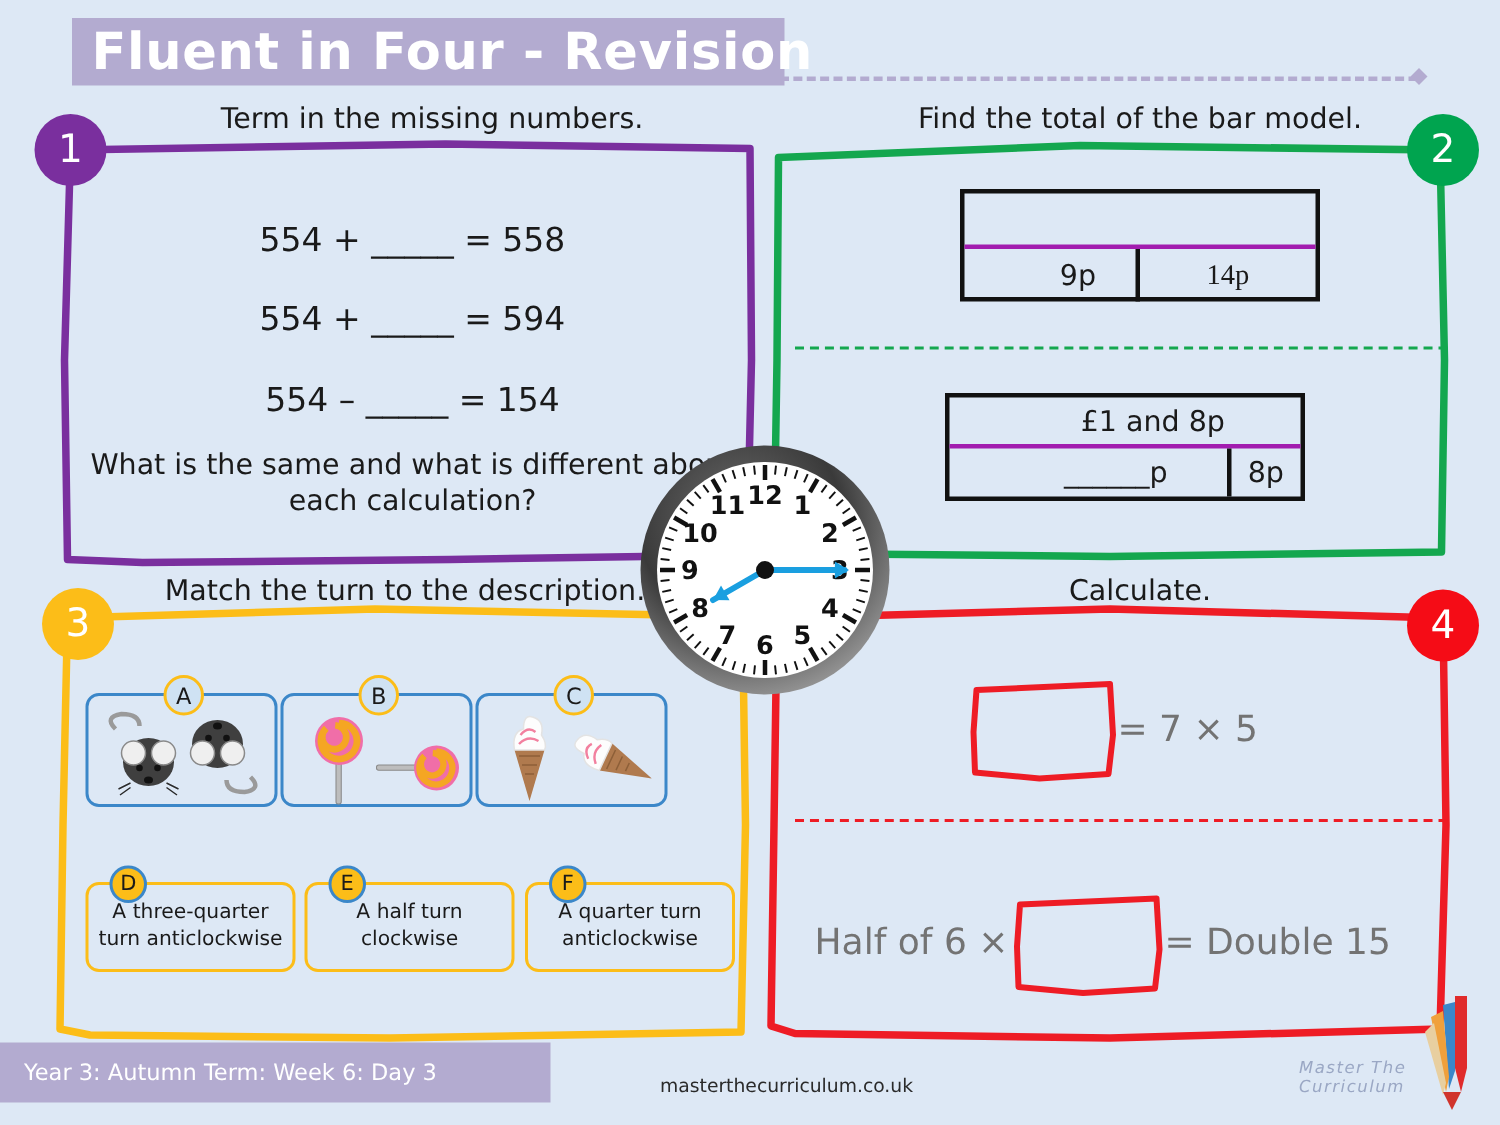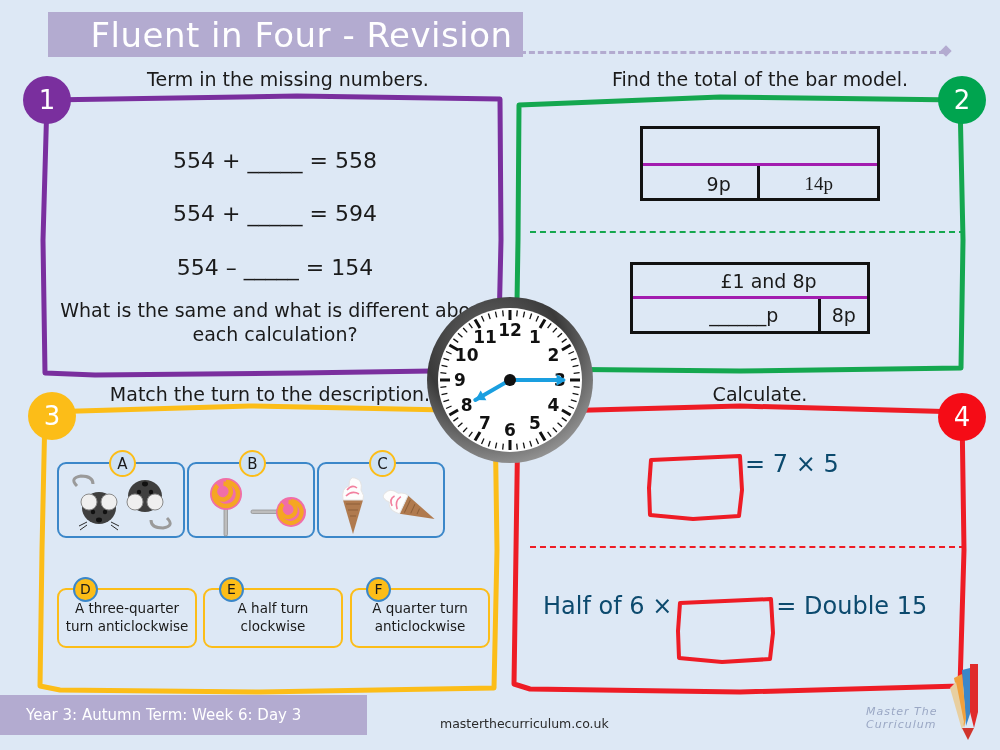--- a/index.html
+++ b/index.html
@@ -20,21 +20,21 @@
   .title-banner {
     position: absolute; left: 48px; top: 12px;
     width: 475px; height: 45px;
     background: #b3abd0;
     display: flex; align-items: center; justify-content: center;
   }
   .title-text {
     color: #ffffff;
     font-size: 34px;
     font-family: "DejaVu Sans", sans-serif;
-    font-weight: 400;
+    font-weight: 700;
     letter-spacing: 0.5px;
     white-space: nowrap;
     margin-left: 32px;
   }
   .title-dash {
     position: absolute; left: 520px; top: 51px;
     width: 425px; height: 0;
     border-top: 3px dashed #b3abd0;
   }
   .title-dot {
@@ -187,37 +187,37 @@
     background: #fcbd18;
     border: 2px solid #3b87c9;
     display: flex; align-items: center; justify-content: center;
     font-size: 14px; color: #1a1a1a;
     top: -13px; left: 14px;
   }
 
   
   .calc-line {
     position: absolute;
-    display: flex; 
-    font-size: 24px; color: #0c4a6e;
+    display: flex; align-items: center;
+    font-size: 24px; color: #737373;
   }
   #calc1 { left: 645px; top: 450px; }
   #calc2 { left: 543px; top: 592px; }
   .redbox { display: inline-block; }
   .calc-txt { white-space: nowrap; }
 
   
   .footer-band {
     position: absolute; left: 0; top: 695px;
     width: 367px; height: 40px;
     background: #b3abd0;
     display: flex; align-items: center;
   }
   .footer-band span {
-    color: #ffffff; font-size: 15px; padding-left: 26px;
+    color: #ffffff; font-size: 15px; padding-left: 16px;
     white-space: nowrap;
   }
   .footer-url {
     position: absolute; left: 440px; top: 716px;
     font-size: 12.5px; color: #2a2a2a;
   }
   .logo-text {
     position: absolute; left: 866px; top: 705px;
     font-size: 11px; color: #9aa7c4;
     font-style: italic;

